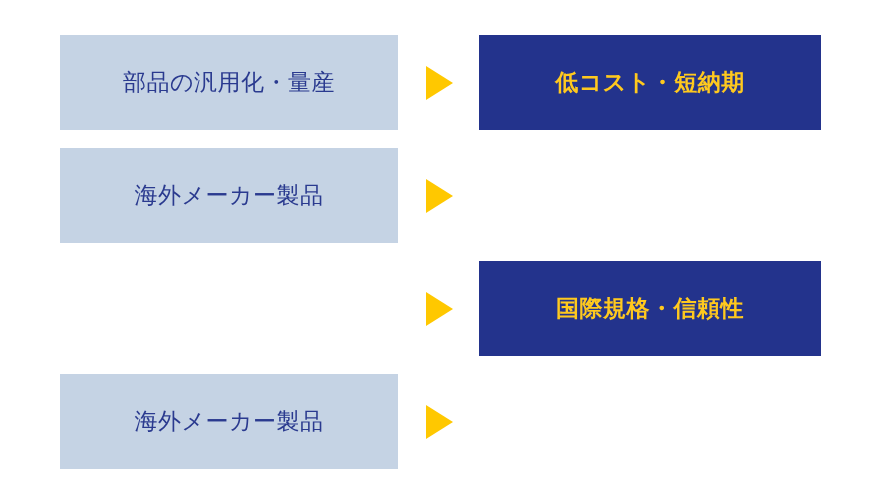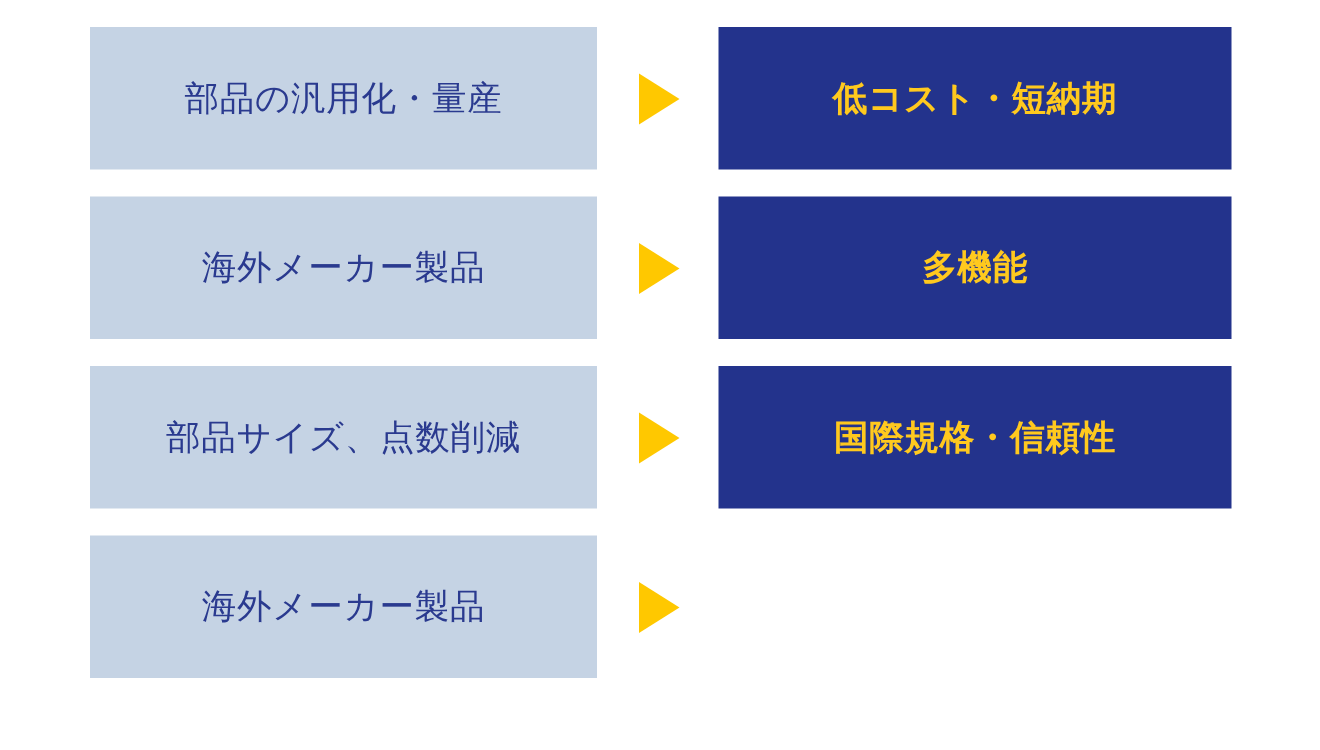--- a/index.html
+++ b/index.html
@@ -12,21 +12,21 @@
     height: 500px;
     font-family: "Liberation Sans", "DejaVu Sans", sans-serif;
     overflow: hidden;
   }
   .diagram {
     position: relative;
     width: 880px;
     height: 500px;
     background: #ffffff;
     box-sizing: border-box;
-    padding-top: 18px;
+    padding-top: 35px;
   }
   .row {
     position: relative;
     display: flex;
     align-items: center;
     height: 95px;
     margin-bottom: 18px;
   }
   .row:last-child { margin-bottom: 0; }
 
@@ -107,29 +107,23 @@
     </div>
   </div>
 
   <div class="row">
     <div class="cause-box">
       <span class="cause-label">海外メーカー製品</span>
     </div>
     <div class="arrow-cell">
       <span class="arrow-icon"></span>
     </div>
-    <div class="effect-box">
-      <span class="effect-label">多機能</span>
-    </div>
   </div>
 
   <div class="row">
-    <div class="cause-box">
-      <span class="cause-label">部品サイズ、点数削減</span>
-    </div>
     <div class="arrow-cell">
       <span class="arrow-icon"></span>
     </div>
     <div class="effect-box">
       <span class="effect-label">国際規格・信頼性</span>
     </div>
   </div>
 
   <div class="row">
     <div class="cause-box">

